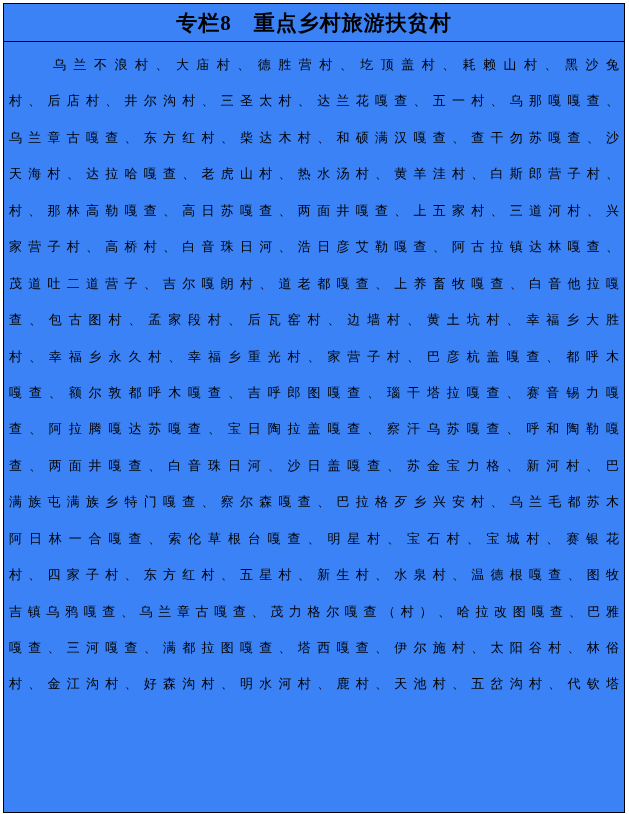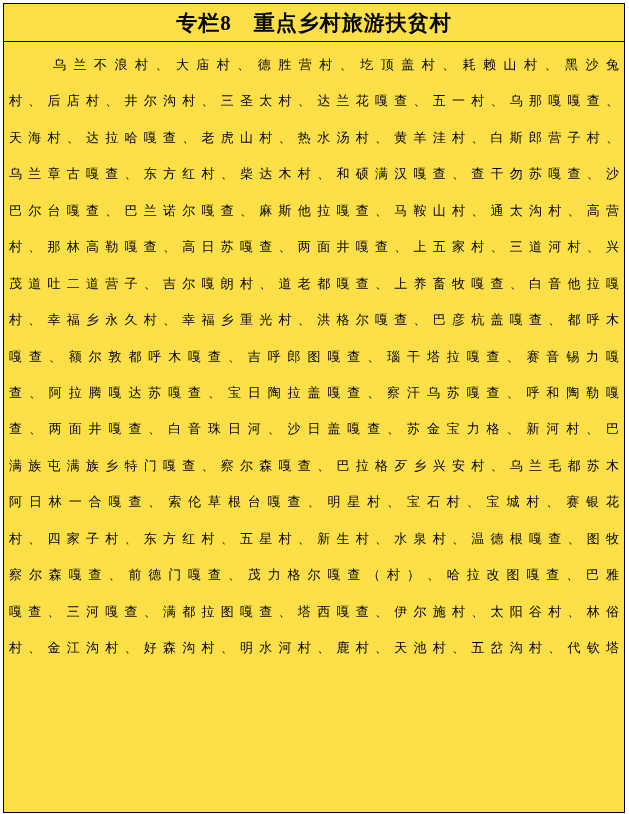--- a/index.html
+++ b/index.html
@@ -17,21 +17,21 @@
     color: #000000;
   }
   .panel-box {
     position: absolute;
     left: 3px;
     top: 3px;
     right: 4px;
     bottom: 1px;
     border: 1.5px solid #000000;
     box-sizing: border-box;
-    background: #fde047;
+    background: #3b82f6;
   }
   .panel-title-row {
     height: 38px;
     border-bottom: 1.5px solid #000000;
     display: flex;
     align-items: center;
     justify-content: center;
     box-sizing: border-box;
   }
   .panel-title {
@@ -62,30 +62,31 @@
 <body>
 
 <div class="page">
   <div class="panel-box">
     <div class="panel-title-row">
       <div class="panel-title">专栏8　重点乡村旅游扶贫村</div>
     </div>
     <div class="panel-body">
         <div class="body-line">乌兰不浪村、大庙村、德胜营村、圪顶盖村、耗赖山村、黑沙兔</div>
         <div class="body-line">村、后店村、井尔沟村、三圣太村、达兰花嘎查、五一村、乌那嘎嘎查、</div>
+        <div class="body-line">乌兰章古嘎查、东方红村、柴达木村、和硕满汉嘎查、查干勿苏嘎查、沙</div>
         <div class="body-line">天海村、达拉哈嘎查、老虎山村、热水汤村、黄羊洼村、白斯郎营子村、</div>
-        <div class="body-line">乌兰章古嘎查、东方红村、柴达木村、和硕满汉嘎查、查干勿苏嘎查、沙</div>
-        <div class="body-line">巴尔台嘎查、巴兰诺尔嘎查、麻斯他拉嘎查、马鞍山村、通太沟村、高营</div>
         <div class="body-line">村、那林高勒嘎查、高日苏嘎查、两面井嘎查、上五家村、三道河村、兴</div>
+        <div class="body-line">家营子村、高桥村、白音珠日河、浩日彦艾勒嘎查、阿古拉镇达林嘎查、</div>
         <div class="body-line">茂道吐二道营子、吉尔嘎朗村、道老都嘎查、上养畜牧嘎查、白音他拉嘎</div>
-        <div class="body-line">村、幸福乡永久村、幸福乡重光村、洪格尔嘎查、巴彦杭盖嘎查、都呼木</div>
+        <div class="body-line">查、包古图村、孟家段村、后瓦窑村、边墙村、黄土坑村、幸福乡大胜</div>
+        <div class="body-line">村、幸福乡永久村、幸福乡重光村、家营子村、巴彦杭盖嘎查、都呼木</div>
         <div class="body-line">嘎查、额尔敦都呼木嘎查、吉呼郎图嘎查、瑙干塔拉嘎查、赛音锡力嘎</div>
         <div class="body-line">查、阿拉腾嘎达苏嘎查、宝日陶拉盖嘎查、察汗乌苏嘎查、呼和陶勒嘎</div>
         <div class="body-line">查、两面井嘎查、白音珠日河、沙日盖嘎查、苏金宝力格、新河村、巴</div>
         <div class="body-line">满族屯满族乡特门嘎查、察尔森嘎查、巴拉格歹乡兴安村、乌兰毛都苏木</div>
         <div class="body-line">阿日林一合嘎查、索伦草根台嘎查、明星村、宝石村、宝城村、赛银花</div>
         <div class="body-line">村、四家子村、东方红村、五星村、新生村、水泉村、温德根嘎查、图牧</div>
-        <div class="body-line">察尔森嘎查、前德门嘎查、茂力格尔嘎查（村）、哈拉改图嘎查、巴雅</div>
+        <div class="body-line">吉镇乌鸦嘎查、乌兰章古嘎查、茂力格尔嘎查（村）、哈拉改图嘎查、巴雅</div>
         <div class="body-line">嘎查、三河嘎查、满都拉图嘎查、塔西嘎查、伊尔施村、太阳谷村、林俗</div>
         <div class="body-line">村、金江沟村、好森沟村、明水河村、鹿村、天池村、五岔沟村、代钦塔</div>
       </div>
   </div>
 </div>
 
 </body></html>

